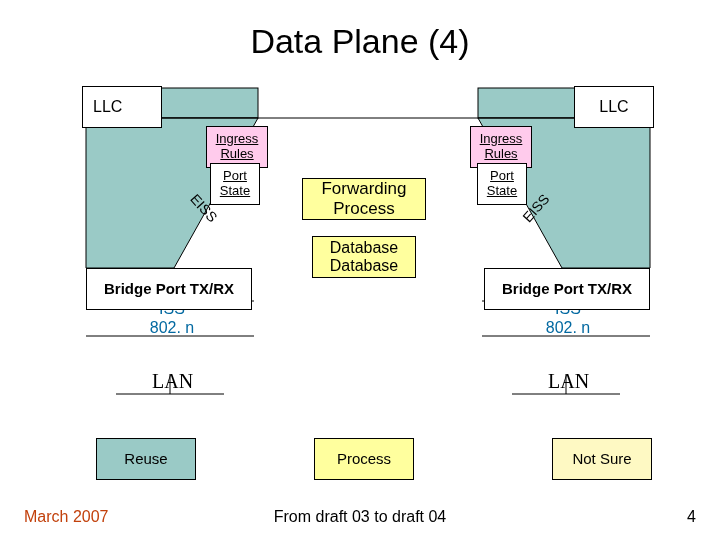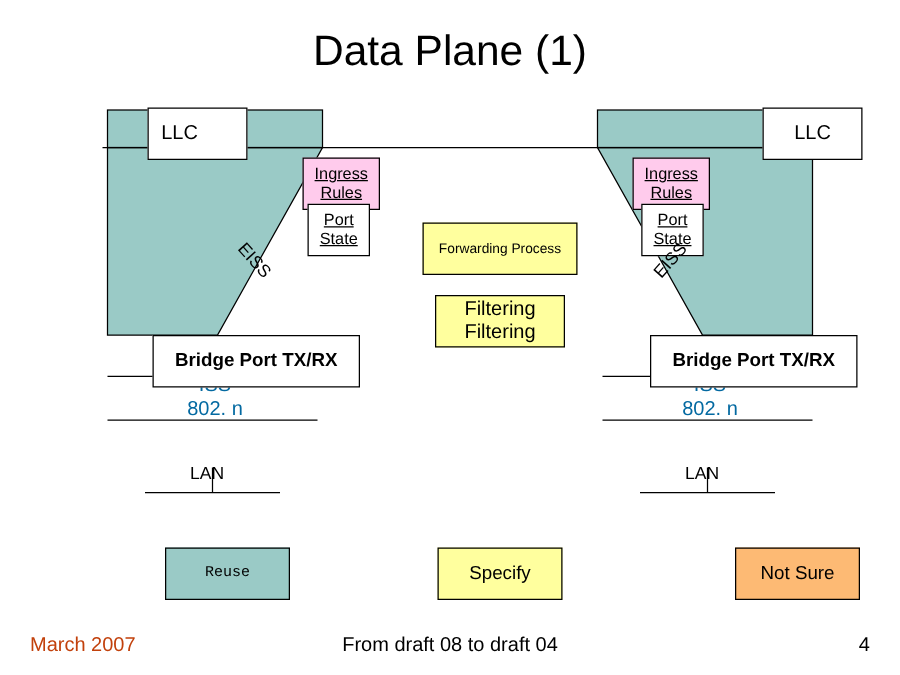--- a/index.html
+++ b/index.html
@@ -55,58 +55,58 @@
     border: 1px solid #000;
     background: #fff;
     font-size: 14px;
     line-height: 1.15;
     display: flex;
     align-items: center;
     justify-content: center;
     text-align: center;
     padding: 20px 4px;
     box-sizing: border-box;
-    margin-left: 36px;
   }
   .llc {
     border: 1px solid #000;
     background: #fff;
     font-size: 16px;
   }
   .small {
     font-size: 13px;
     text-decoration: underline;
   }
   .pink   { background: #ffcbec; }
   .yellow { background: #ffff9e; }
   .teal   { background: #9acac6; }
-  .green  { background: #fdba74; }
+  .green  { background: #fef9c3; }
   .iss-label {
     position: absolute;
     font-size: 16px;
     text-align: center;
     color: #0369a1;
     line-height: 1.2;
   }
   .lan-label {
     position: absolute;
-    font-size: 14px;
+    font-size: 20px;
     text-align: center;
     color: #000;
+    font-family: Liberation Serif, serif;
   }
   .eiss {
     position: absolute;
     font-size: 14px;
     color: #000;
   }
 </style>
 </head>
 <body>
 
-<div class="title">Data Plane (1)</div>
+<div class="title">Data Plane (4)</div>
 
 <svg class="diagram" width="720" height="540">
 
   <rect x="86" y="88" width="172" height="30" fill="#9acac6" stroke="#000"></rect>
 
   <polygon points="86,118 258,118 174,268 86,268" fill="#9acac6" stroke="#000"></polygon>
 
   <rect x="478" y="88" width="172" height="30" fill="#9acac6" stroke="#000"></rect>
   <polygon points="478,118 650,118 650,268 562,268" fill="#9acac6" stroke="#000"></polygon>
 
@@ -128,34 +128,34 @@
 
 <div class="box llc" style="left:82px; top:86px; width:80px; height:32px; justify-content:flex-start; padding-left:10px;">LLC</div>
 <div class="box llc" style="left:574px; top:86px; width:80px; height:32px; z-index:2;">LLC</div>
 
 <div class="box pink small" style="left:206px; top:126px; width:62px; height:34px; z-index:3;">Ingress Rules</div>
 <div class="box small" style="left:210px; top:163px; width:50px; height:34px; z-index:3;">Port State</div>
 
 <div class="box pink small" style="left:470px; top:126px; width:62px; height:34px; z-index:3;">Ingress Rules</div>
 <div class="box small" style="left:477px; top:163px; width:50px; height:34px; z-index:3;">Port State</div>
 
-<div class="box yellow" style="left:302px; top:178px; width:124px; height:37px; font-size:11px; z-index:3;">Forwarding Process</div>
-<div class="box yellow" style="left:312px; top:236px; width:104px; height:42px; font-size:16px; z-index:3;">Filtering Filtering</div>
+<div class="box yellow" style="left:302px; top:178px; width:124px; height:37px; font-size:17px; z-index:3;">Forwarding Process</div>
+<div class="box yellow" style="left:312px; top:236px; width:104px; height:42px; font-size:16px; z-index:3;">Database Database</div>
 
 <div class="box" style="left:86px; top:268px; width:166px; height:28px; font-size:15px; font-weight:bold; z-index:2;">Bridge Port TX/RX</div>
 <div class="box" style="left:484px; top:268px; width:166px; height:28px; font-size:15px; font-weight:bold; z-index:2;">Bridge Port TX/RX</div>
 
 <div class="eiss" style="left:188px; top:200px; transform:rotate(48deg); z-index:4;">EISS</div>
 <div class="eiss" style="left:520px; top:200px; transform:rotate(-48deg); z-index:4;">EISS</div>
 
 <div class="iss-label" style="left:142px; top:299px; width:60px; white-space:pre-line;">ISS 802. n</div>
 <div class="iss-label" style="left:538px; top:299px; width:60px; white-space:pre-line;">ISS 802. n</div>
 
 <div class="lan-label" style="left:152px; top:370px;">LAN</div>
 <div class="lan-label" style="left:548px; top:370px;">LAN</div>
 
-<div class="box teal" style="left:96px;  top:438px; width:100px; height:26px; font-size:12px;font-family:Liberation Mono, monospace;">Reuse</div>
-<div class="box yellow" style="left:314px; top:438px; width:100px; height:26px; font-size:15px;">Specify</div>
+<div class="box teal" style="left:96px;  top:438px; width:100px; height:26px; font-size:15px;">Reuse</div>
+<div class="box yellow" style="left:314px; top:438px; width:100px; height:26px; font-size:15px;">Process</div>
 <div class="box green" style="left:552px; top:438px; width:100px; height:26px; font-size:15px;">Not Sure</div>
 
 <div class="footer-left">March 2007</div>
-<div class="footer-center">From draft 08 to draft 04</div>
+<div class="footer-center">From draft 03 to draft 04</div>
 <div class="footer-right">4</div>
 
 </body></html>

